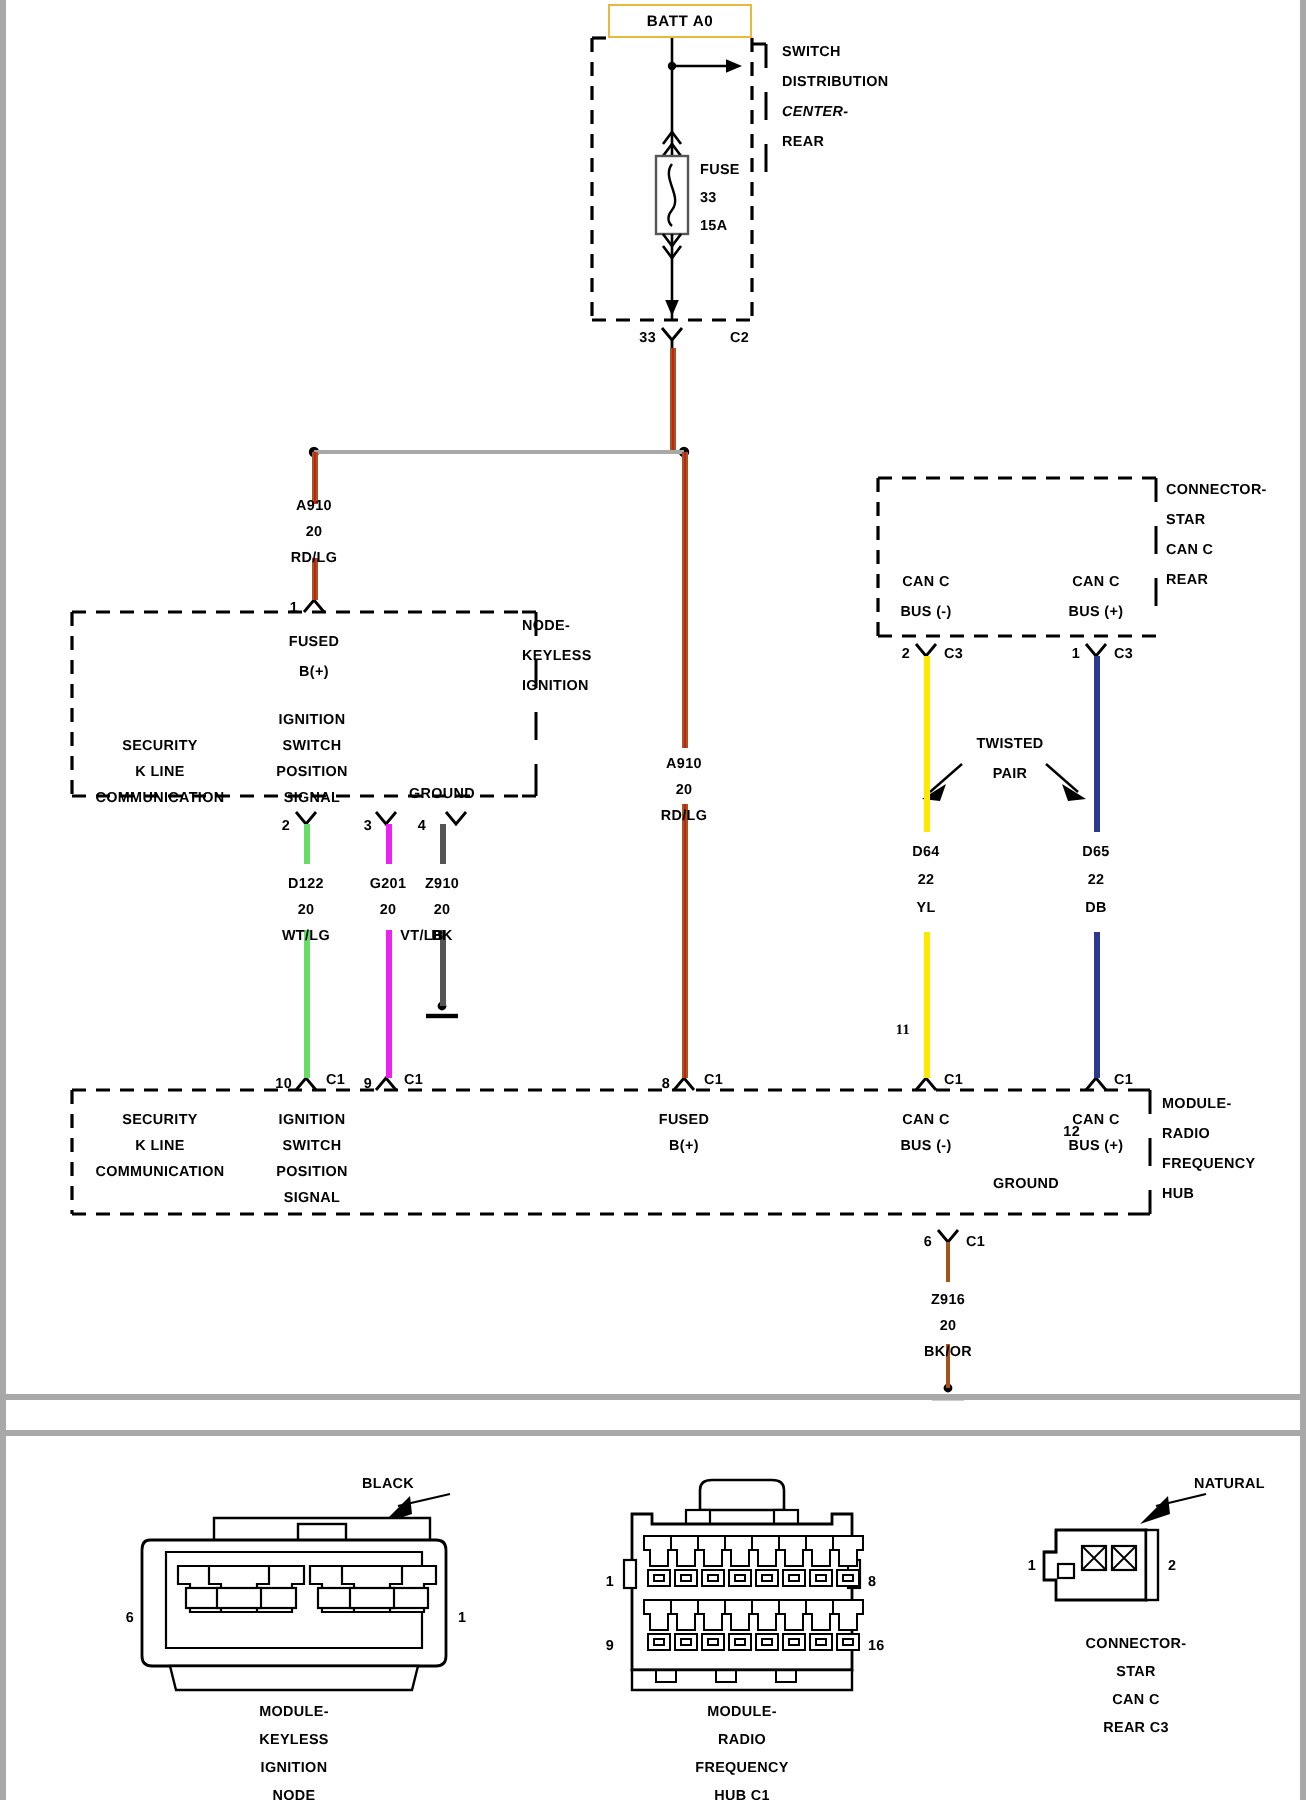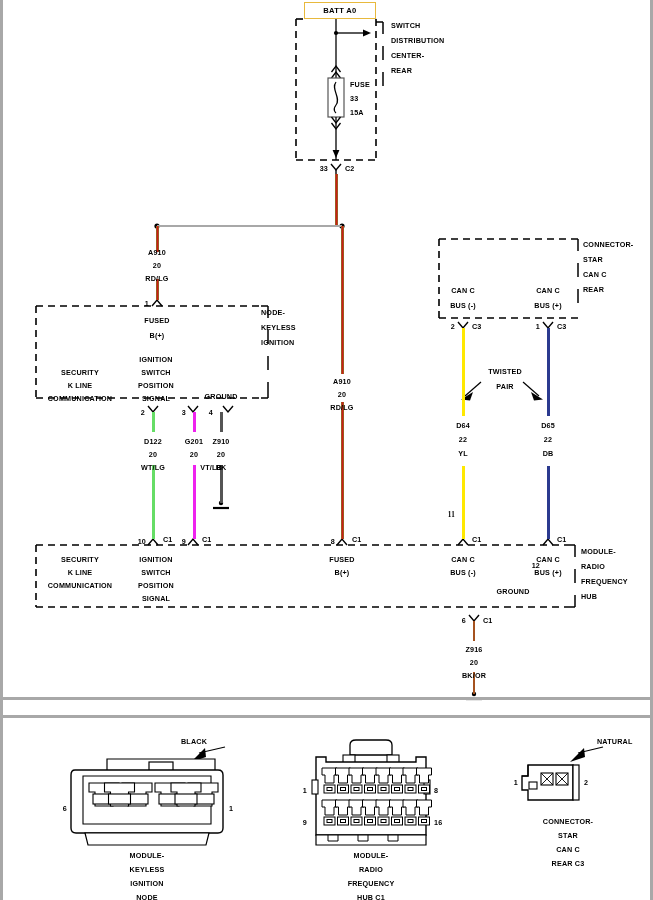--- a/index.html
+++ b/index.html
@@ -346,29 +346,29 @@
     <div class="wire" style="left:458.5px;top:466px;width:3.4px;height:73px;background:#ffe800;"></div>
 
     <div class="wire" style="left:543.5px;top:328px;width:3.4px;height:88px;background:#2b3a8f;"></div>
     <div class="wire" style="left:543.5px;top:466px;width:3.4px;height:73px;background:#2b3a8f;"></div>
 
     <div class="wire" style="left:469.8px;top:621px;width:2.6px;height:20px;background:#a5521f;"></div>
     <div class="wire" style="left:469.8px;top:672px;width:2.6px;height:22px;background:#a5521f;"></div>
 
     <div class="t" style="left:388px;top:22px;">SWITCH</div>
     <div class="t" style="left:388px;top:37px;">DISTRIBUTION</div>
-    <div class="t" style="left:388px;top:52px;">CENTER-</div>
+    <div class="t" style="left:388px;top:52px;font-style:italic;">CENTER-</div>
     <div class="t" style="left:388px;top:67px;">REAR</div>
 
     <div class="t" style="left:347px;top:81px;">FUSE</div>
     <div class="t" style="left:347px;top:95px;">33</div>
     <div class="t" style="left:347px;top:109px;">15A</div>
 
     <div class="t rgt" style="left:325px;top:165px;">33</div>
-    <div class="t" style="left:342px;top:165px;">C2</div>
+    <div class="t" style="left:362px;top:165px;">C2</div>
 
     <div class="t ctr" style="left:154px;top:249px;">A910</div>
     <div class="t ctr" style="left:154px;top:262px;">20</div>
     <div class="t ctr" style="left:154px;top:275px;">RD/LG</div>
 
     <div class="t rgt" style="left:146px;top:300px;">1</div>
     <div class="t ctr" style="left:154px;top:317px;">FUSED</div>
     <div class="t ctr" style="left:154px;top:332px;">B(+)</div>
 
     <div class="t" style="left:258px;top:309px;">NODE-</div>

